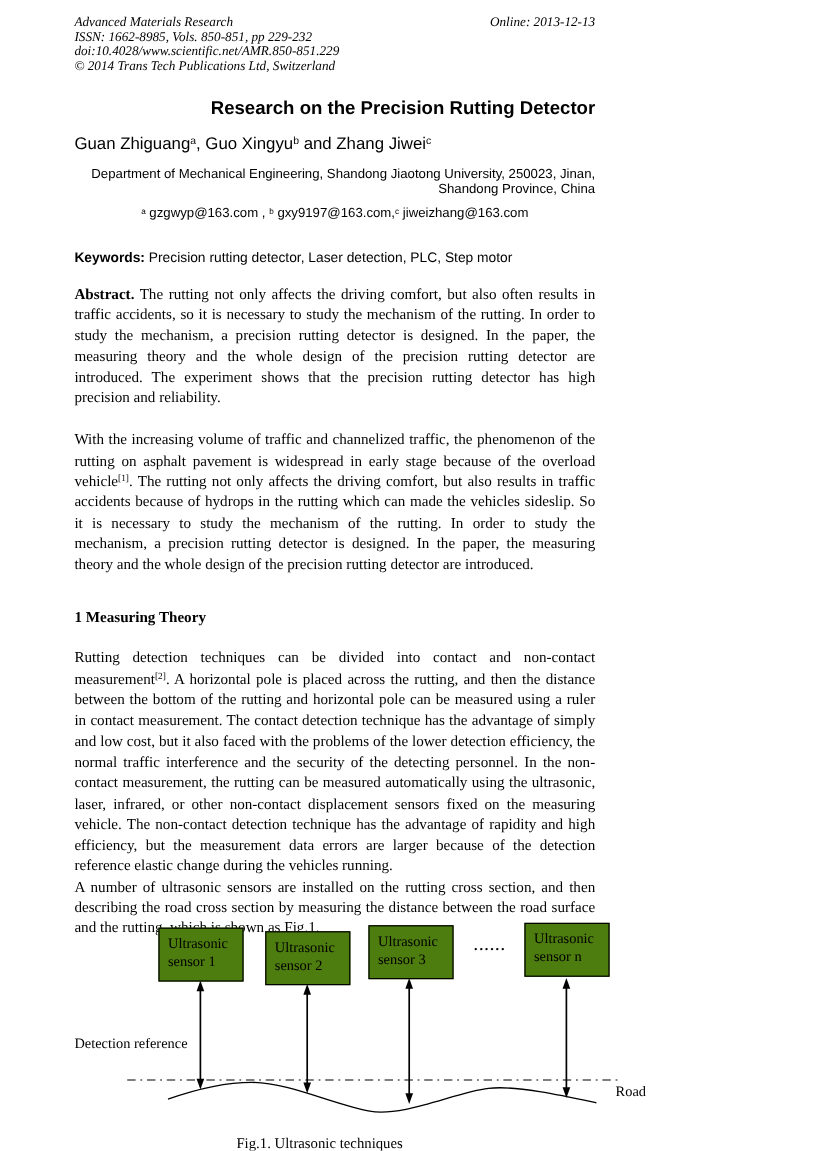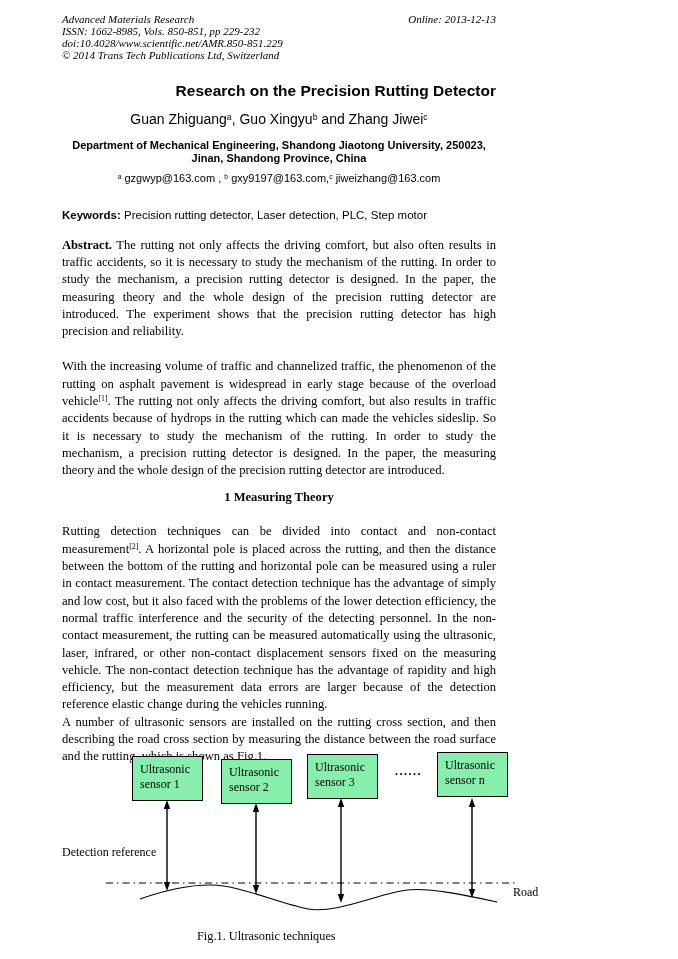--- a/index.html
+++ b/index.html
@@ -21,34 +21,34 @@
   }
   
   .title {
     margin:20px 60px 0 62px;
     text-align:right;
     font-family:"Liberation Sans", sans-serif;
     font-size:15.5px; font-weight:bold;
   }
   .authors {
     margin:11px 60px 12px 62px;
-    text-align:center;
+    text-align:left;
     font-family:"Liberation Sans", sans-serif;
     font-size:14px;
   }
   .authors sup, .emails sup {
     font-size:0.62em;
     position:relative; top:-0.45em;
     line-height:0; vertical-align:baseline;
   }
   .affiliation {
     margin:8px 60px 0 62px;
-    text-align:center;
+    text-align:right;
     font-family:"Liberation Sans", sans-serif;
-    font-size:11px; line-height:13.5px;font-weight:bold;
+    font-size:11px; line-height:13.5px;
   }
   .emails {
     margin:6px 60px 0 62px;
     text-align:center;
     font-family:"Liberation Sans", sans-serif;
     font-size:11px;
   }
   .keywords {
     margin:25px 60px 0 62px;
     font-family:"Liberation Sans", sans-serif;
@@ -60,41 +60,41 @@
     font-size:12.6px; line-height:17.3px;
     text-align:justify;
   }
   p.body.tight { margin-top:18px; }
   p.body.nogap { margin-top:0; }
   h2.sect {
     margin:23px 60px 0 62px;
     font-size:12.6px; font-weight:bold;
     font-family:"Liberation Serif", serif;
   }
-  h2.sect.close { margin-top:11px;text-align:center; }
+  h2.sect.close { margin-top:28px; }
   sup.ref {
     font-size:0.62em;
     position:relative; top:-0.5em;
     line-height:0; vertical-align:baseline;
   }
   
   .figure {
     position:relative;
     margin:-15px 0 0 62px;
     width:556px; height:172px;
     font-size:12px;
   }
   .figure svg { position:absolute; left:0; top:0; }
   .sensor-box {
     position:absolute;
     width:56px; height:33px;
     border:1px solid #000;
     padding:5px 6px 5px 7px;
     line-height:15px;
-    background:#86efac;
+    background:#4d7c0f;
   }
   .fig-dots {
     position:absolute; left:333px; top:13px;
     font-weight:bold; letter-spacing:1.5px;
   }
   .fig-ref-label { position:absolute; left:0; top:94px;text-align:right; }
   .fig-road-label { position:absolute; left:451px; top:134px; }
   .caption {
     margin:6px 0 0 197px;
     font-size:12.3px;

